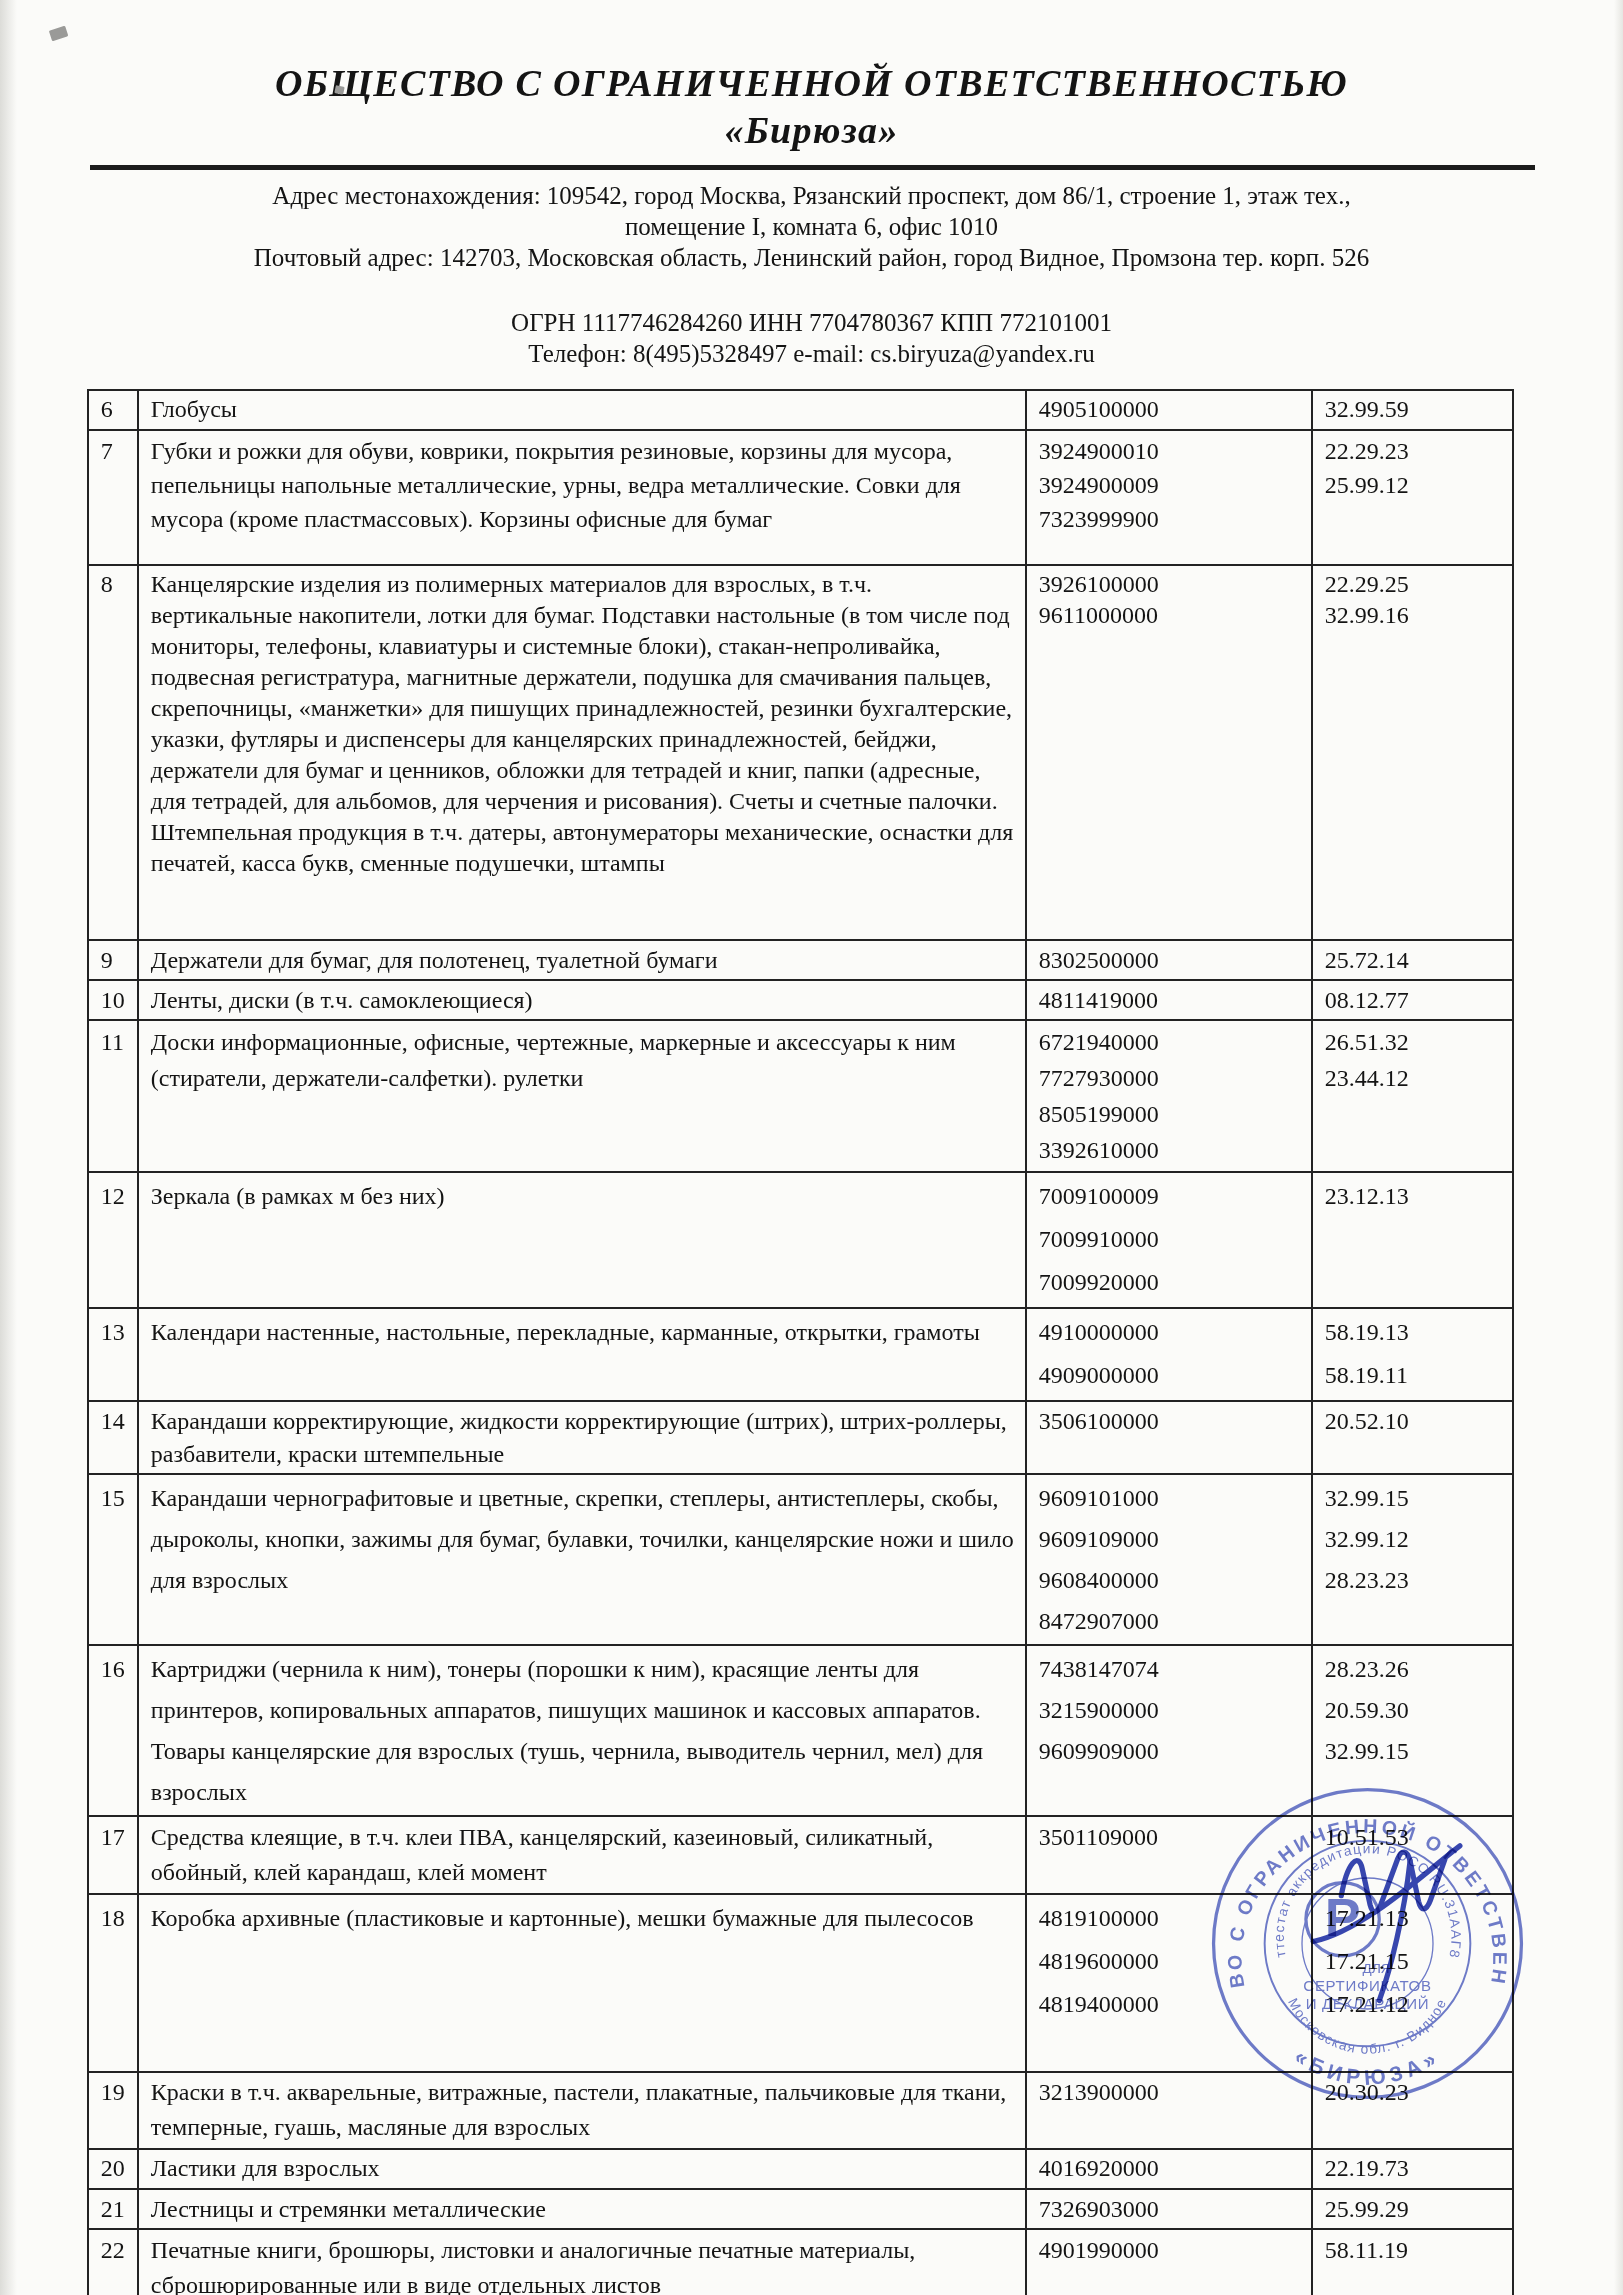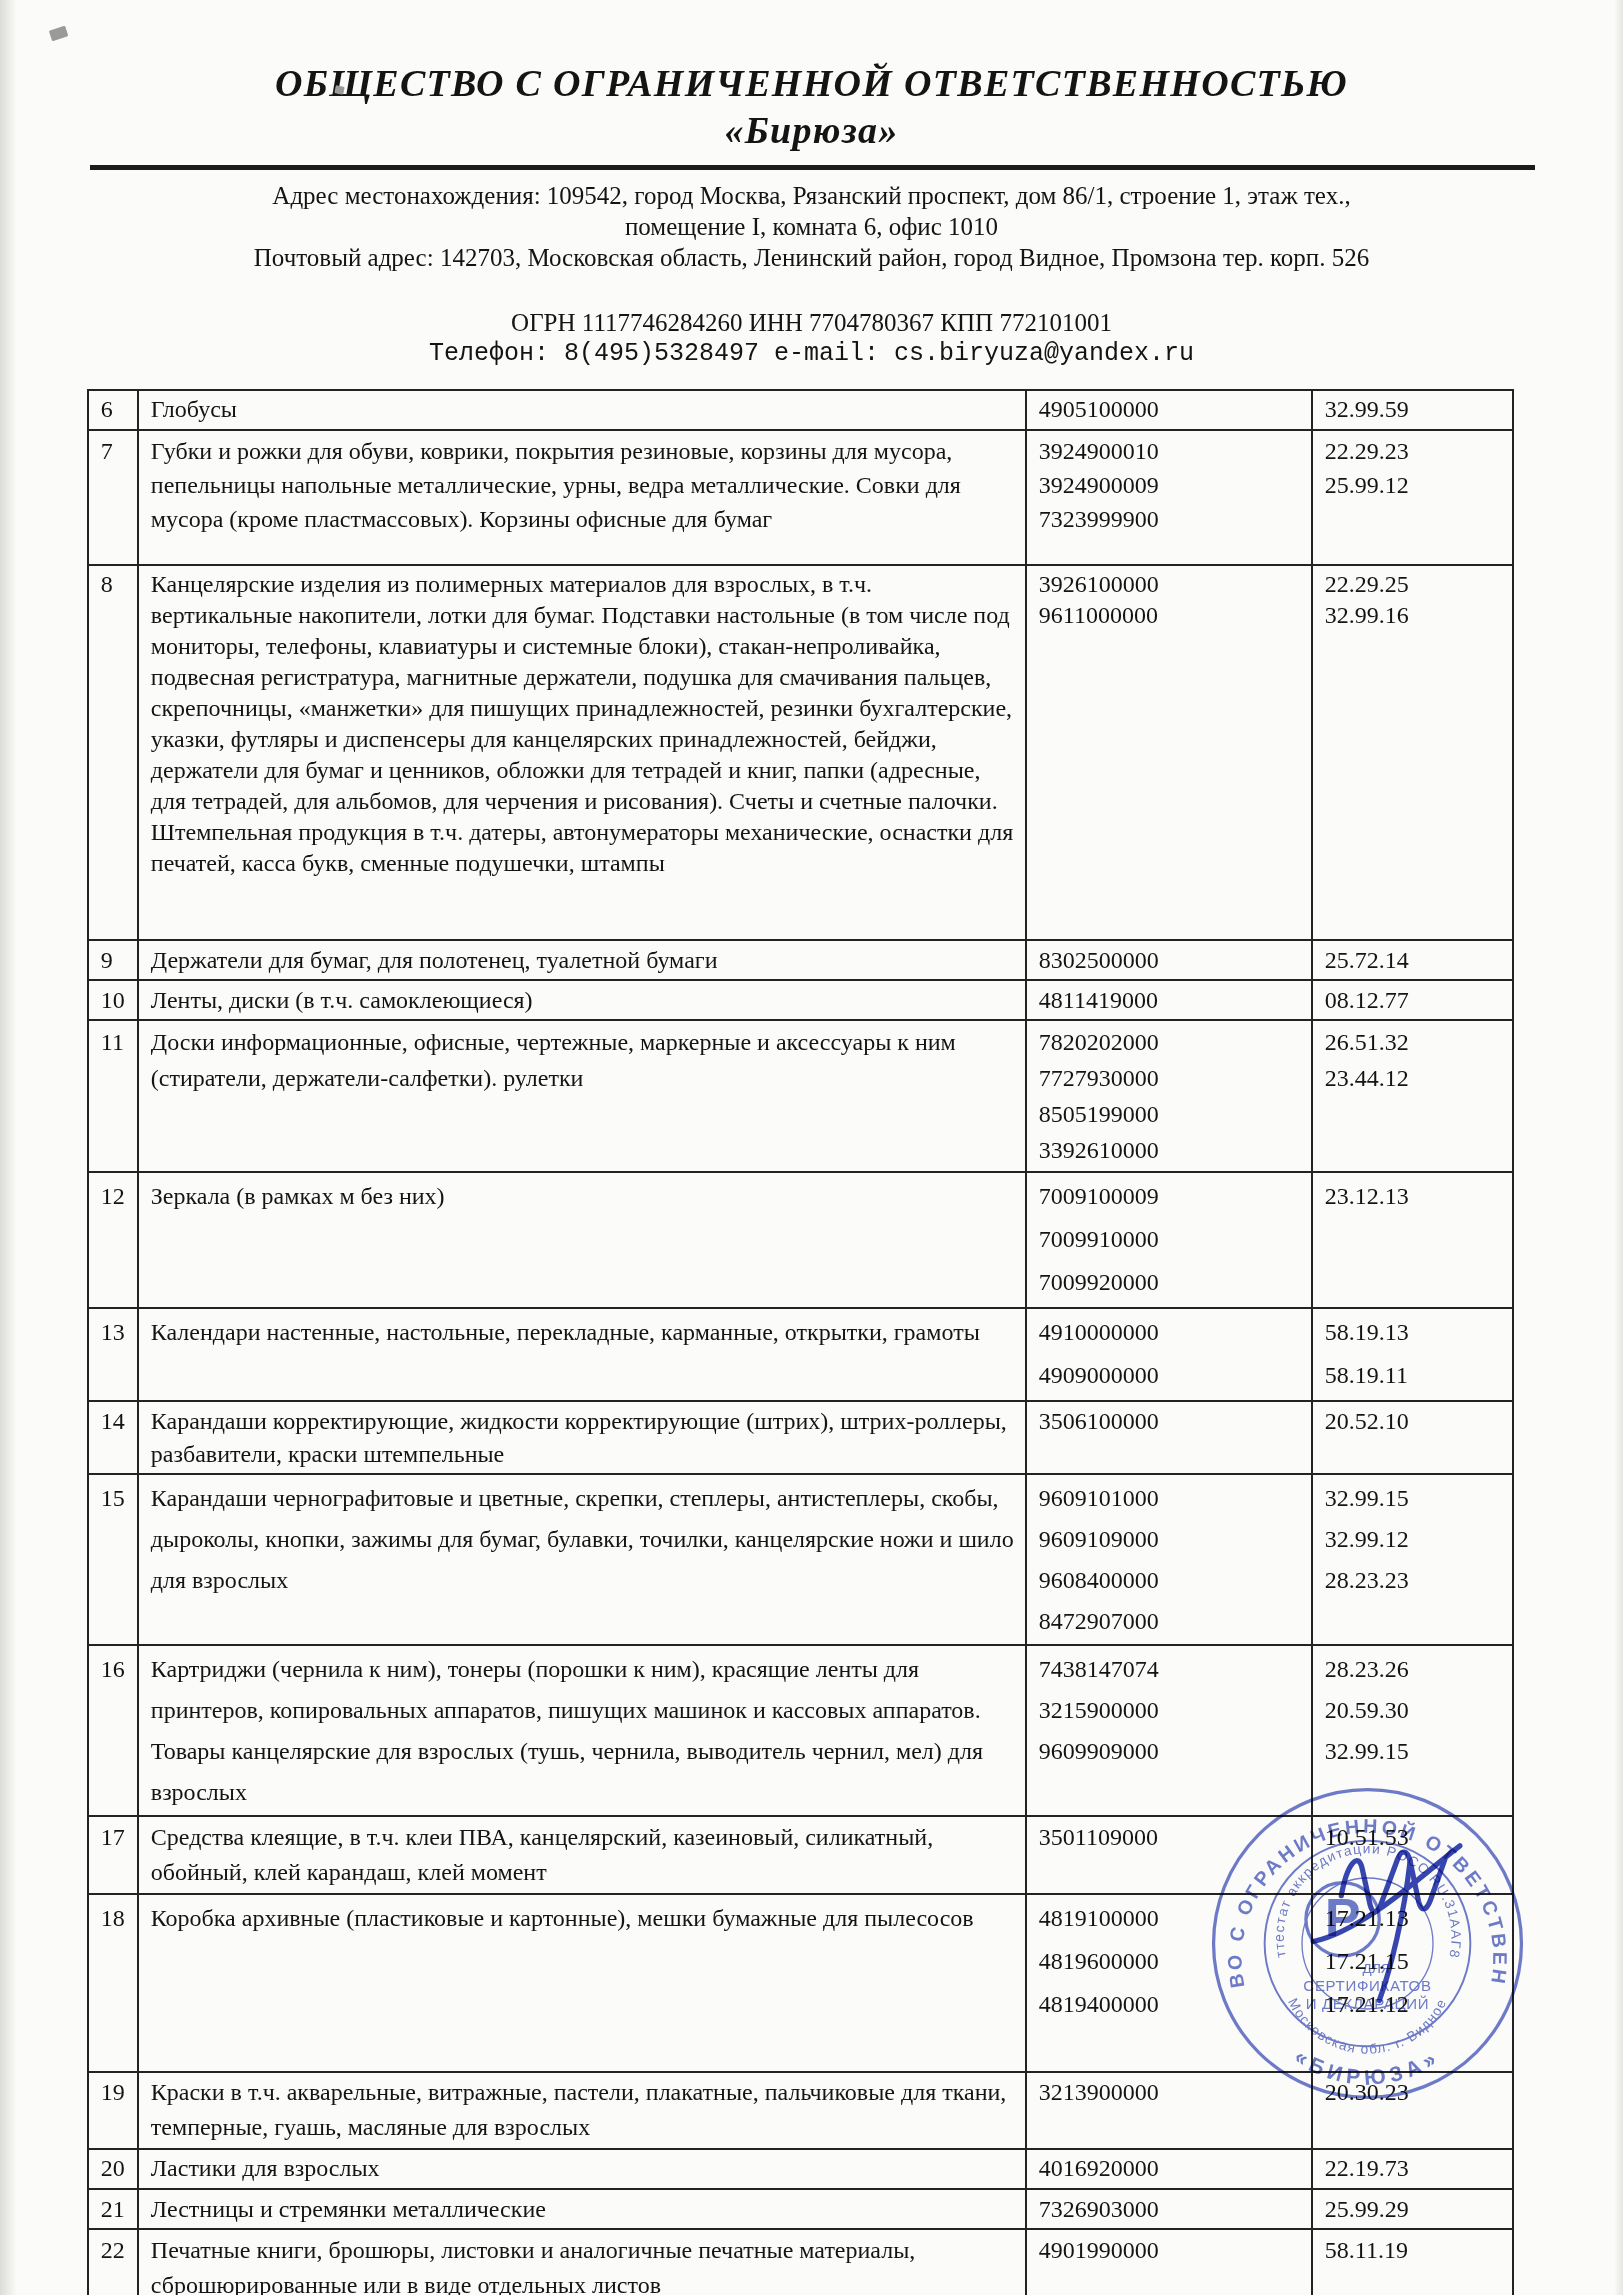--- a/index.html
+++ b/index.html
@@ -15,21 +15,21 @@
     background:linear-gradient(to left,#e6e6e2,rgba(251,251,249,0));pointer-events:none;}
   .artifact{position:absolute;background:#9a9a98;border-radius:1.3px;}
   .artifact.a1{left:50px;top:27.5px;width:17px;height:10.5px;transform:rotate(-18deg);}
   .artifact.a2{left:335px;top:86px;width:9.2px;height:7.9px;transform:rotate(12deg);}
 
   .doc-header{padding-top:60px;text-align:center;}
   .doc-title{font-size:38px;line-height:47px;font-weight:bold;font-style:italic;letter-spacing:1.3px;}
   .title-rule{height:5.2px;background:#1c1c1c;margin:10.5px 88px 0 90px;}
   .addr-block{margin-top:10.5px;font-size:25px;line-height:31px;text-align:center;font-family:Liberation Serif, serif;}
   .reg-line{margin-top:34px;font-size:25px;line-height:31px;text-align:center;}
-  .tel-line{font-size:25px;line-height:31px;text-align:center;font-family:Liberation Mono, monospace;}
+  .tel-line{font-size:25px;line-height:31px;text-align:center;}
 
   table.goods{
     margin:19.6px 0 0 87px;border-collapse:collapse;width:1425px;table-layout:fixed;
     border:2.6px solid #222;
   }
   table.goods td{
     border:2px solid #232323;vertical-align:top;
     font-size:24px;line-height:var(--lh,33px);
     padding:2.6px 6.5px 2.6px 11.8px;
     overflow:hidden;
@@ -124,21 +124,21 @@
           <div>4811419000</div>
         </td>
       <td class="c-okpd">
           <div>08.12.77</div>
         </td>
     </tr>
     <tr style="--lh:36px;height:144px">
       <td class="c-num">11</td>
       <td class="c-desc">Доски информационные, офисные, чертежные, маркерные и аксессуары к ним (стиратели, держатели-салфетки). рулетки</td>
       <td class="c-code">
-          <div>7820202000</div>
+          <div>6721940000</div>
           <div>7727930000</div>
           <div>8505199000</div>
           <div>3392610000</div>
         </td>
       <td class="c-okpd">
           <div>26.51.32</div>
           <div>23.44.12</div>
         </td>
     </tr>
     <tr style="--lh:43px;height:133px">

